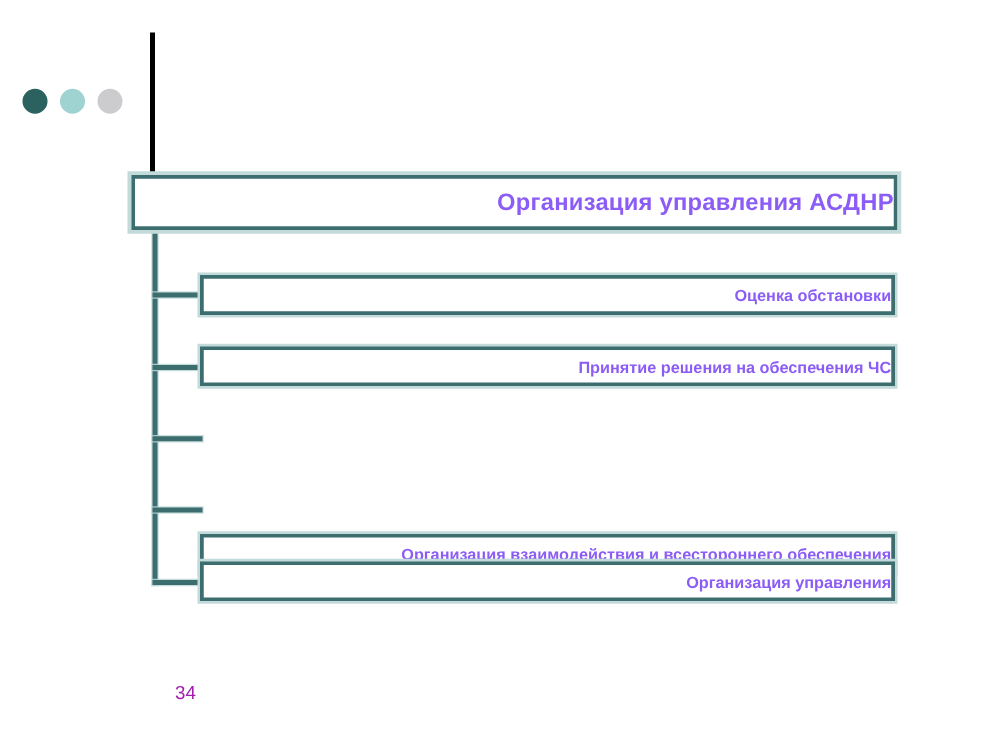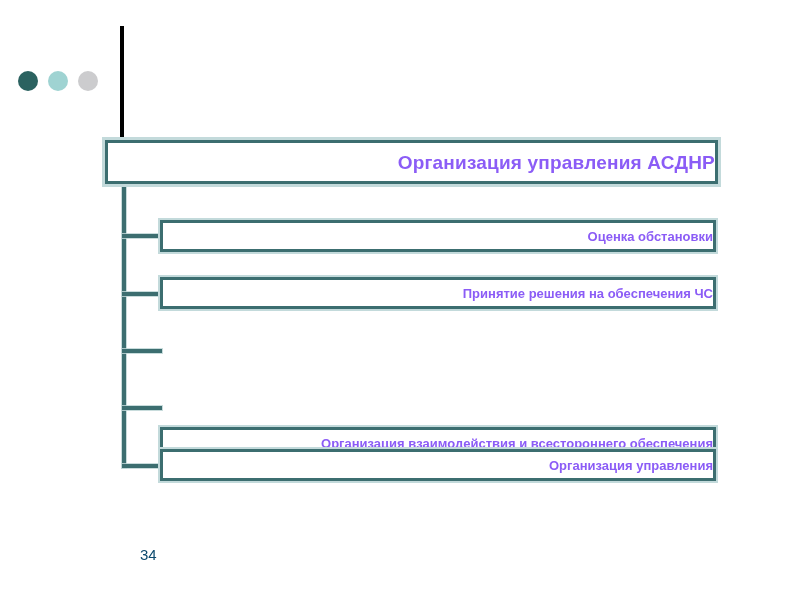--- a/index.html
+++ b/index.html
@@ -101,21 +101,21 @@
   .sub-5 { top: 449px; padding-left: 40px; }
 
   .node-label { display: block; line-height: 1; }
 
   
   .slide-number {
     position: absolute;
     left: 140px;
     top: 546px;
     font-size: 15px;
-    color: #0c4a6e;
+    color: #a21caf;
   }
 </style>
 </head>
 <body>
 
 <div id="slide">
 
   <div class="dot dot-1"></div>
   <div class="dot dot-2"></div>
   <div class="dot dot-3"></div>

